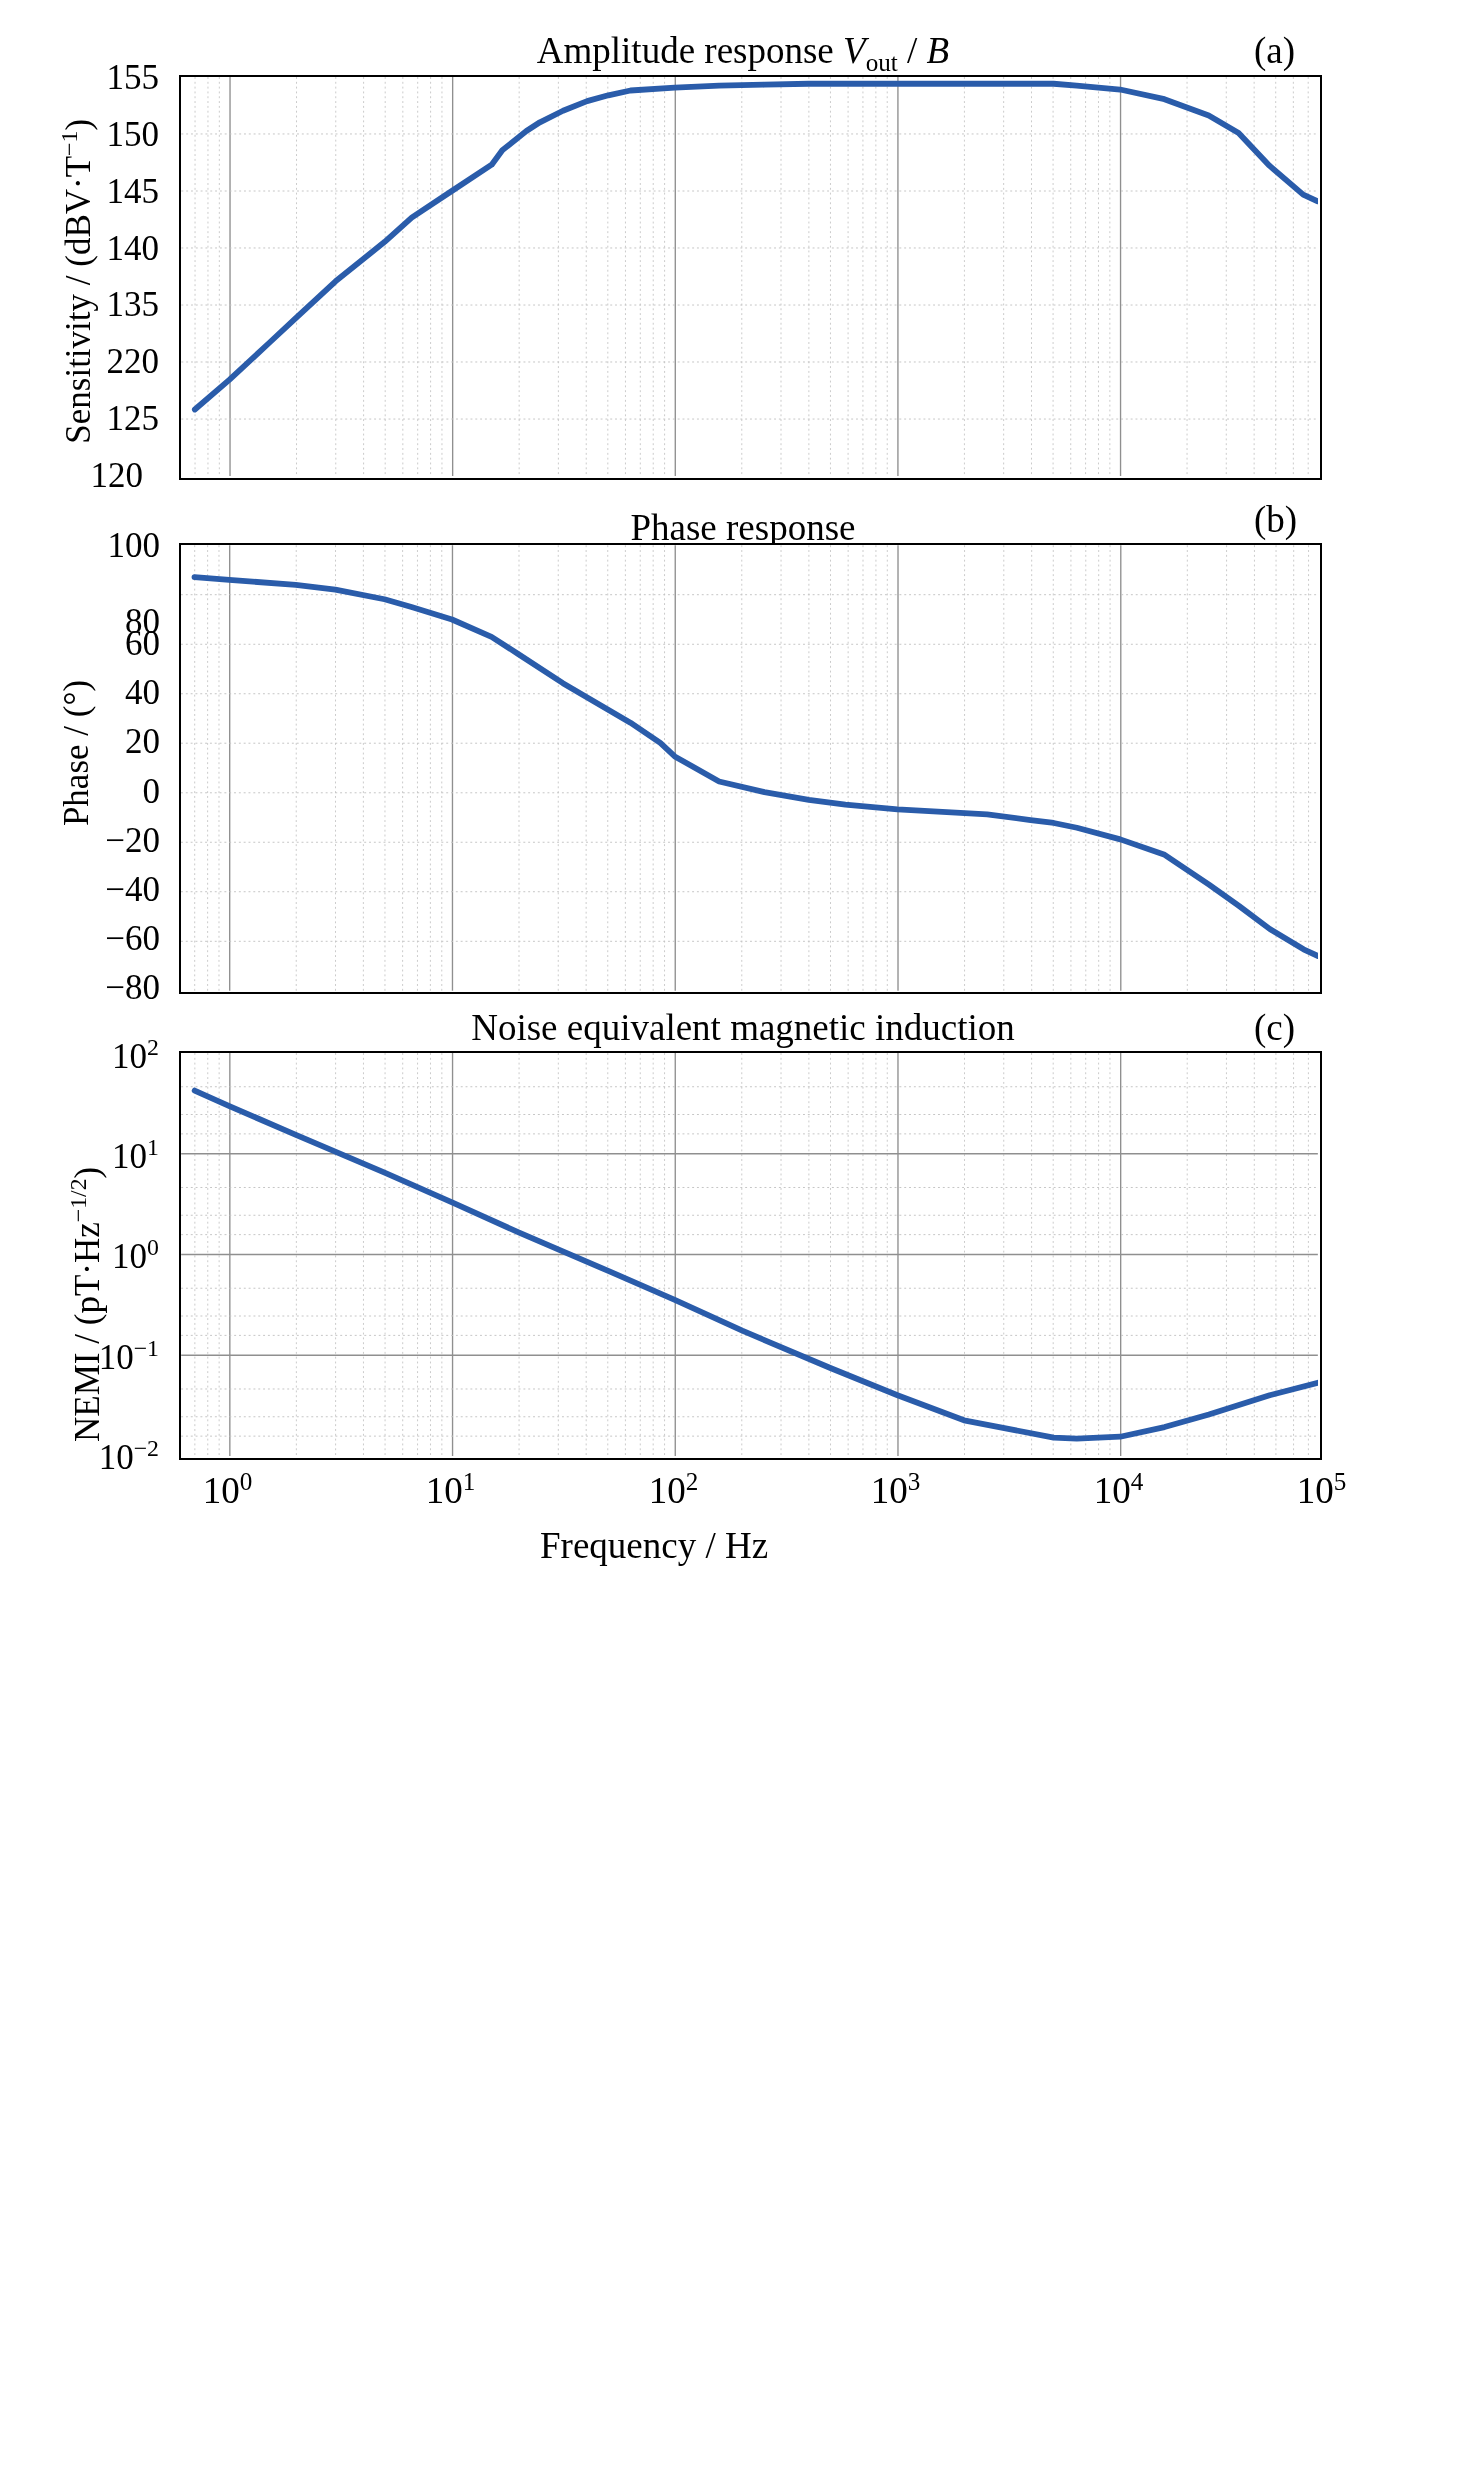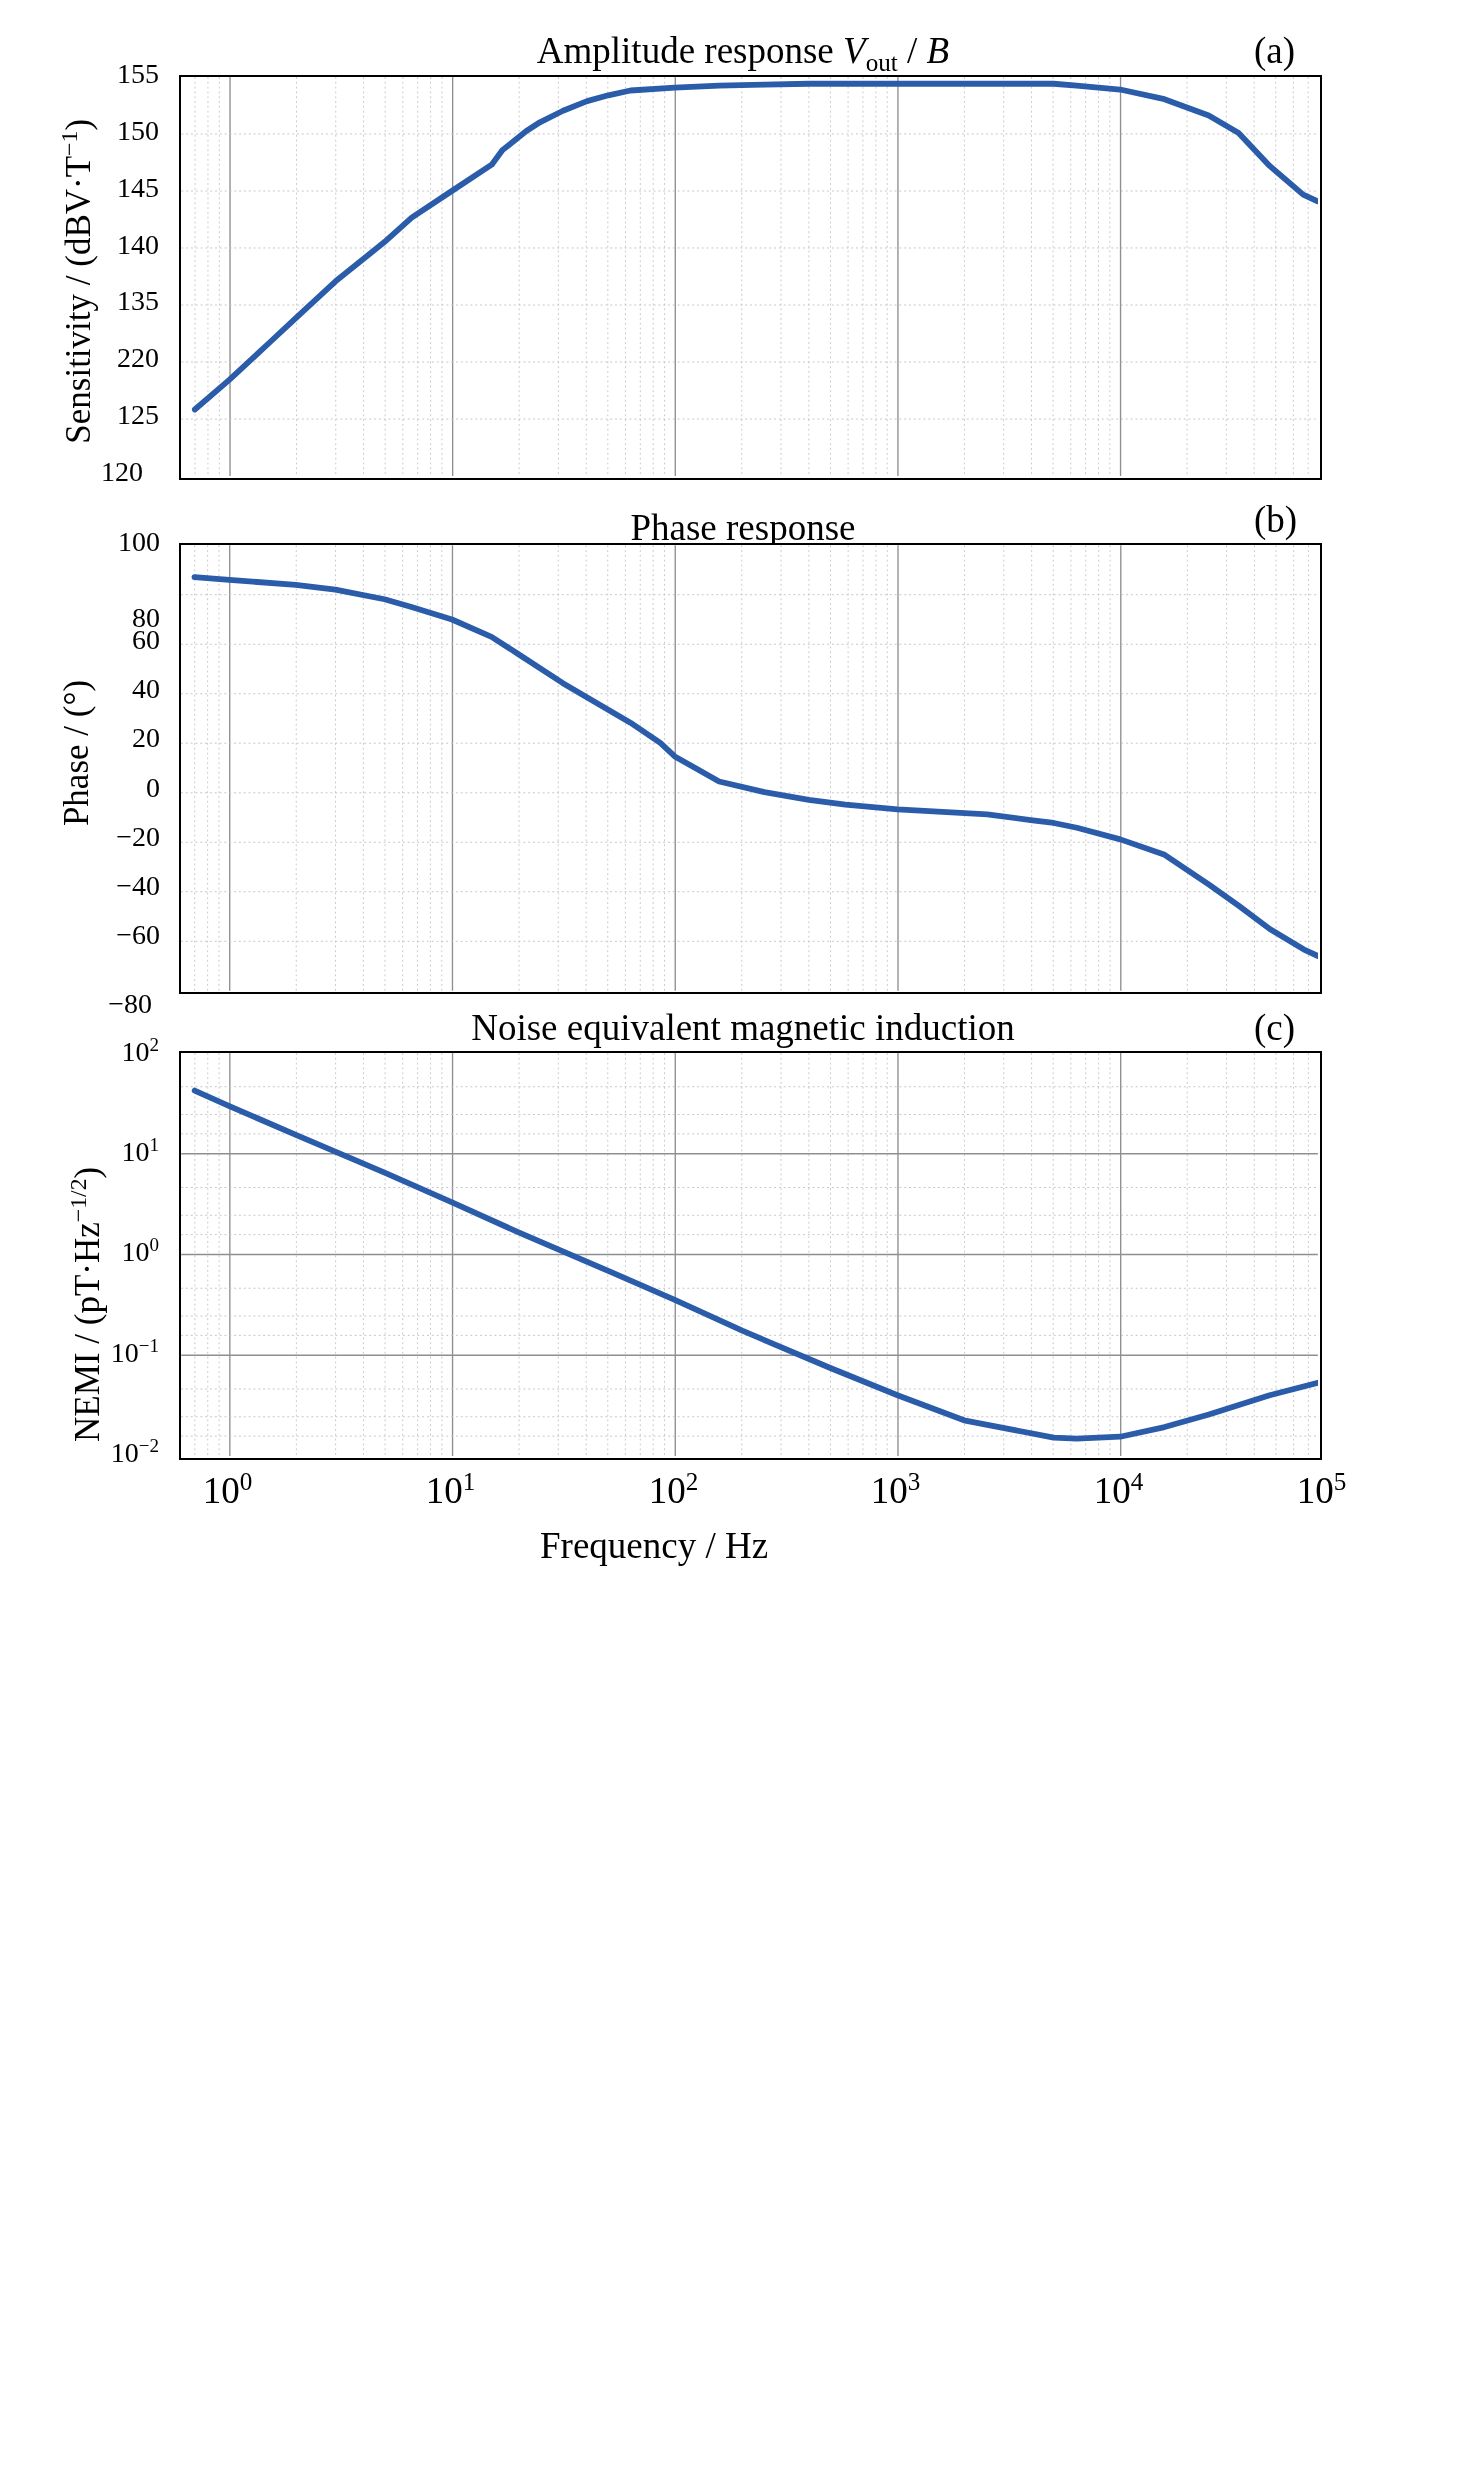--- a/index.html
+++ b/index.html
@@ -4,21 +4,21 @@
 <style>
   html,body{margin:0;padding:0;background:#fff;}
   body{width:1480px;height:2487px;font-family:"Liberation Serif",serif;color:#000;}
   .page{position:relative;width:1480px;height:2487px;}
   .panel{position:absolute;}
   .plot-title{position:absolute;text-align:center;font-size:37px;white-space:nowrap;}
   .panel-letter{position:absolute;font-size:37px;}
   .ylabel{position:absolute;font-size:35px;white-space:nowrap;transform-origin:center center;}
   .xlabel{position:absolute;font-size:37px;white-space:nowrap;}
   .axes{position:absolute;border:2.9px solid #000;background:#fff;box-sizing:border-box;}
-  .tick-label-y{position:absolute;font-size:28px;text-align:right;white-space:nowrap;}
+  .tick-label-y{position:absolute;font-size:35px;text-align:right;white-space:nowrap;}
   .tick-label-x{position:absolute;font-size:37px;text-align:center;white-space:nowrap;}
   svg{display:block;}
   sub{font-size:0.68em;}
   sup{font-size:0.68em;}
 </style>
 </head>
 <body>
 
 <div class="page">
 
@@ -124,21 +124,21 @@
 
     <div class="tick-label-y" style="left:39px;top:526px;width:121px;">100</div>
     <div class="tick-label-y" style="left:39px;top:602px;width:121px;">80</div>
     <div class="tick-label-y" style="left:39px;top:624px;width:121px;">60</div>
     <div class="tick-label-y" style="left:39px;top:673px;width:121px;">40</div>
     <div class="tick-label-y" style="left:39px;top:722px;width:121px;">20</div>
     <div class="tick-label-y" style="left:39px;top:772px;width:121px;">0</div>
     <div class="tick-label-y" style="left:39px;top:821px;width:121px;">−20</div>
     <div class="tick-label-y" style="left:39px;top:870px;width:121px;">−40</div>
     <div class="tick-label-y" style="left:39px;top:919px;width:121px;">−60</div>
-    <div class="tick-label-y" style="left:31px;top:968px;width:121px;margin-top:20px;">−80</div>
+    <div class="tick-label-y" style="left:39px;top:968px;width:121px;">−80</div>
 
     <div class="axes" style="left:179px;top:543px;width:1143px;height:451px;">
       <svg width="1137" height="446" viewBox="0 0 1179 462">
           <g stroke="#c9c9c9" stroke-width="1" stroke-dasharray="2,3">
             <line x1="14.2" x2="14.2" y1="0" y2="462"></line>
             <line x1="27.6" x2="27.6" y1="0" y2="462"></line>
             <line x1="39.4" x2="39.4" y1="0" y2="462"></line>
             <line x1="119.5" x2="119.5" y1="0" y2="462"></line>
             <line x1="160.2" x2="160.2" y1="0" y2="462"></line>
             <line x1="189.1" x2="189.1" y1="0" y2="462"></line>

